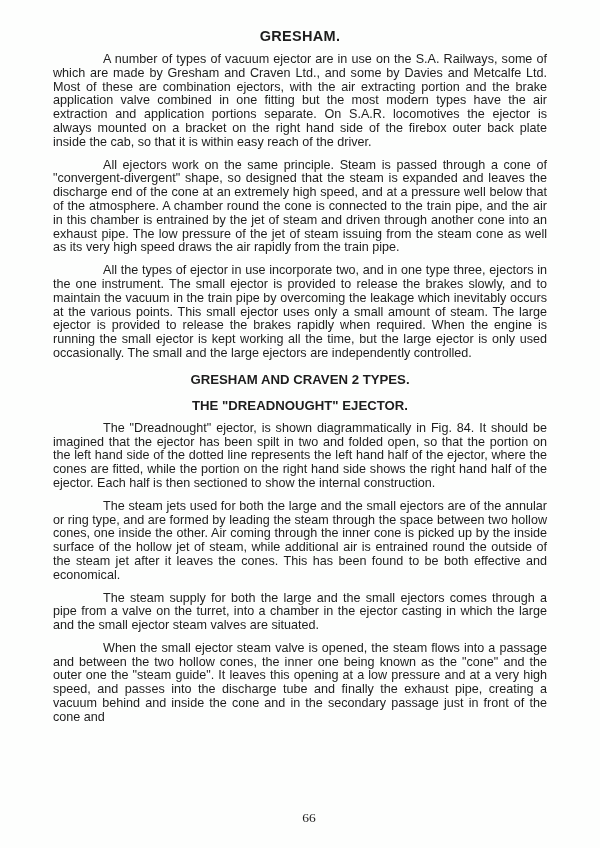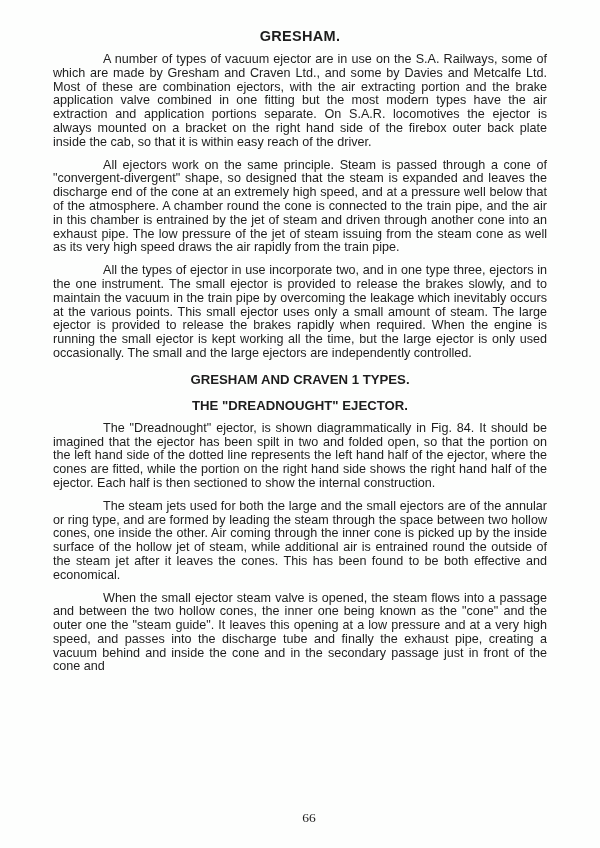--- a/index.html
+++ b/index.html
@@ -59,26 +59,27 @@
 <div class="page">
 
   <h1 class="title">GRESHAM.</h1>
 
   <p class="body">A number of types of vacuum ejector are in use on the S.A. Railways, some of which are made by Gresham and Craven Ltd., and some by Davies and Metcalfe Ltd. Most of these are combination ejectors, with the air extracting portion and the brake application valve combined in one fitting but the most modern types have the air extraction and application portions separate. On S.A.R. locomotives the ejector is always mounted on a bracket on the right hand side of the firebox outer back plate inside the cab, so that it is within easy reach of the driver.</p>
 
   <p class="body">All ejectors work on the same principle. Steam is passed through a cone of "convergent-divergent" shape, so designed that the steam is expanded and leaves the discharge end of the cone at an extremely high speed, and at a pressure well below that of the atmosphere. A chamber round the cone is connected to the train pipe, and the air in this chamber is entrained by the jet of steam and driven through another cone into an exhaust pipe. The low pressure of the jet of steam issuing from the steam cone as well as its very high speed draws the air rapidly from the train pipe.</p>
 
   <p class="body">All the types of ejector in use incorporate two, and in one type three, ejectors in the one instrument. The small ejector is provided to release the brakes slowly, and to maintain the vacuum in the train pipe by overcoming the leakage which inevitably occurs at the various points. This small ejector uses only a small amount of steam. The large ejector is provided to release the brakes rapidly when required. When the engine is running the small ejector is kept working all the time, but the large ejector is only used occasionally. The small and the large ejectors are independently controlled.</p>
 
-  <h2 class="section">GRESHAM AND CRAVEN 1 TYPES.</h2>
+  <h2 class="section">GRESHAM AND CRAVEN 2 TYPES.</h2>
 
   <h2 class="section">THE "DREADNOUGHT" EJECTOR.</h2>
 
   <p class="body"><span>The "Dreadnought" ejector, is shown diagrammatically in </span><span class="fig-ref">Fig. 84</span><span>. It should be imagined that the ejector has been spilt in two and folded open, so that the portion on the left hand side of the dotted line represents the left hand half of the ejector, where the cones are fitted, while the portion on the right hand side shows the right hand half of the ejector. Each half is then sectioned to show the internal construction.</span></p>
 
   <p class="body">The steam jets used for both the large and the small ejectors are of the annular or ring type, and are formed by leading the steam through the space between two hollow cones, one inside the other. Air coming through the inner cone is picked up by the inside surface of the hollow jet of steam, while additional air is entrained round the outside of the steam jet after it leaves the cones. This has been found to be both effective and economical.</p>
 
+  <p class="body">The steam supply for both the large and the small ejectors comes through a pipe from a valve on the turret, into a chamber in the ejector casting in which the large and the small ejector steam valves are situated.</p>
 
   <p class="body">When the small ejector steam valve is opened, the steam flows into a passage and between the two hollow cones, the inner one being known as the "cone" and the outer one the "steam guide". It leaves this opening at a low pressure and at a very high speed, and passes into the discharge tube and finally the exhaust pipe, creating a vacuum behind and inside the cone and in the secondary passage just in front of the cone and</p>
 
   <div class="pagenum">66</div>
 
 </div>
 
 </body></html>

